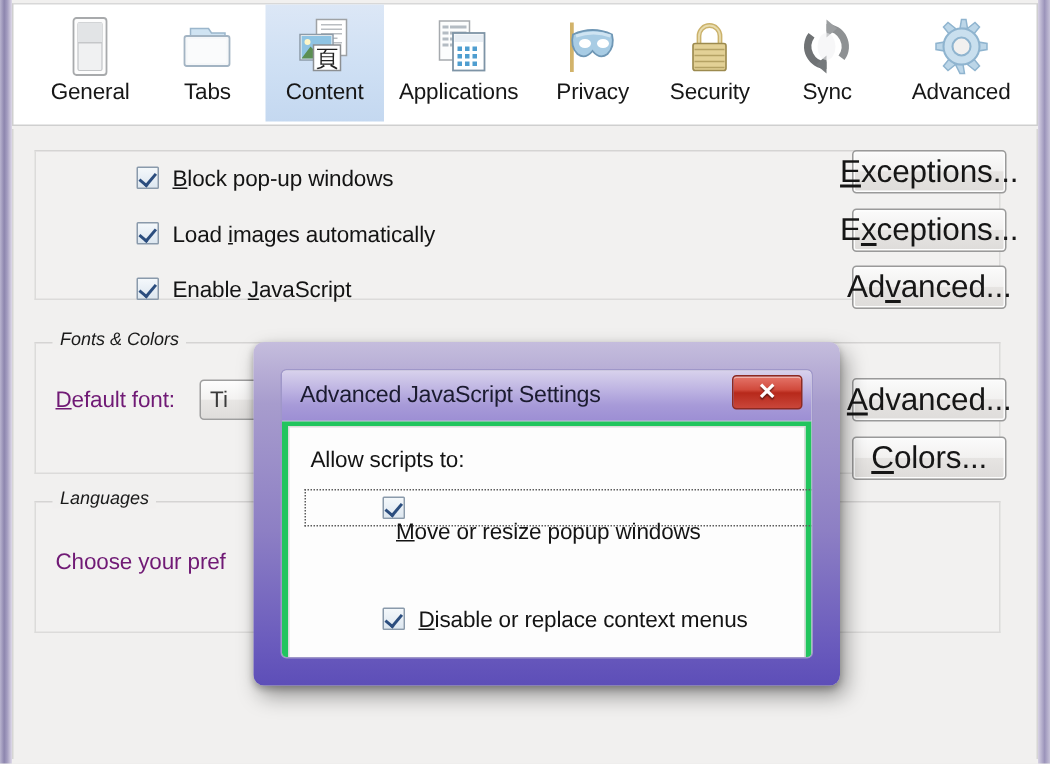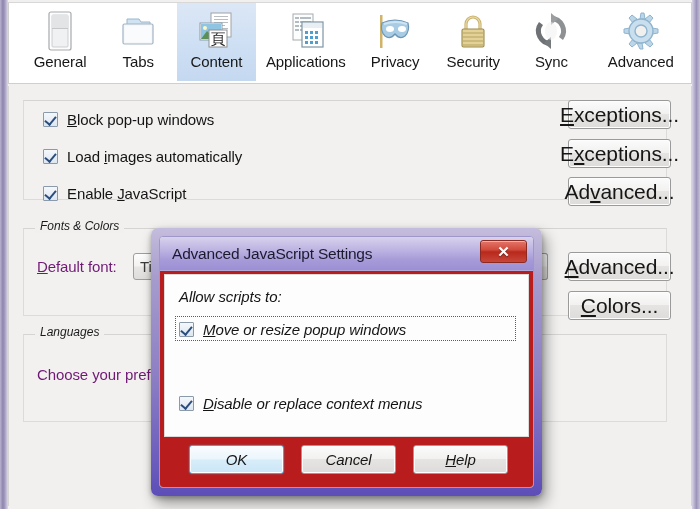--- a/index.html
+++ b/index.html
@@ -89,22 +89,23 @@
     background: #f1f0ef;
     padding: 0 5px;
     top: -10px; left: 12px;
     white-space: nowrap;
     font-style: italic;
   }
 
   
   .cbrow {
     position: absolute;
-    display: flex; align-items: center;
+    display: flex; 
     white-space: nowrap;
+    margin-left: 48px;
   }
   .cbox {
     width: 15px; height: 15px;
     border: 1px solid #8a9aab;
     background: linear-gradient(to bottom, #f4f8fb 0%, #e7eef5 55%, #dde7f0 100%);
     position: relative;
     flex: 0 0 auto;
     border-radius: 1px;
   }
   .cbox.checked::after {
@@ -174,26 +175,26 @@
   .tri-down {
     width: 0; height: 0;
     border-left: 4px solid transparent;
     border-right: 4px solid transparent;
     border-top: 5px solid #2e2e2e;
   }
 
   
   #dialog {
     position: absolute;
-    left: 151px; top: 228px;
-    width: 391px; height: 268px;
+    left: 169px; top: 228px;
+    width: 391px; height: 229px;
     border-radius: 7px;
     box-shadow: 4px 7px 14px rgba(0,0,0,0.38), 0 2px 5px rgba(0,0,0,0.25);
     background: linear-gradient(to bottom, #c5bddd 0%, #a79ccd 18%, #8d7fc4 55%, #6a5bbd 88%, #5d4eb8 100%);
-    padding: 8px;
+    padding: 18px;
   }
   #dialog-frame {
     width: 100%; height: 100%;
     border: 1px solid #9f97c9;
     border-radius: 4px;
     background: #f1f0ef;
     overflow: hidden;
     position: relative;
   }
   #dialog-titlebar {
@@ -223,22 +224,21 @@
   #close-btn .x {
     color: #ffffff;
     font-size: 15px;
     font-weight: bold;
     line-height: 1;
     text-shadow: 0 1px 1px rgba(0,0,0,0.45);
   }
   #dialog-body {
     position: absolute;
     left: 0; top: 34px; right: 0; bottom: 0;
-    background: #b91c1c;
-    font-style: italic;
+    background: #22c55e;
   }
   #dialog-client {
     position: absolute;
     left: 4px; top: 3px; right: 4px; height: 163px;
     background: #fdfdfd;
     border: 1px solid #dcdbda;
   }
   .dlg-heading {
     position: absolute;
     left: 14px; top: 13px;
@@ -495,21 +495,21 @@
         </div>
       </div>
 
       <div id="dialog-body">
 
         <div id="dialog-client">
           <div class="dlg-heading">Allow scripts to:</div>
 
           <div class="focusring" style="left:10px; top:41px; width:341px; height:25px;"></div>
 
-          <div class="cbrow" style="left:14px; top:46px;">
+          <div class="cbrow" style="left:14px; top:46px;flex-direction:column;">
             <span class="cbox checked"></span>
             <span class="cblabel"><span class="ak">M</span><span>ove or resize popup windows</span></span>
           </div>
 
 
           <div class="cbrow" style="left:14px; top:120px;">
             <span class="cbox checked"></span>
             <span class="cblabel"><span class="ak">D</span><span>isable or replace context menus</span></span>
           </div>
         </div>

